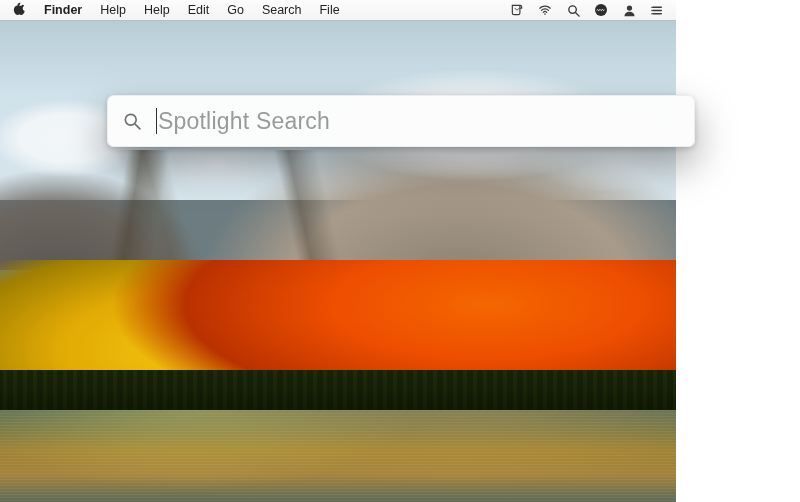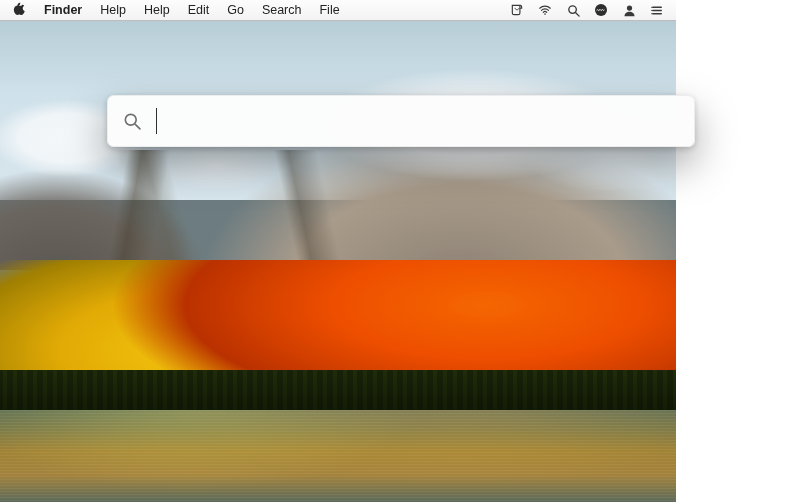--- a/index.html
+++ b/index.html
@@ -157,15 +157,16 @@
   </div>
 
   <div class="spotlight">
     <div class="sicon">
       <svg width="20" height="20" viewBox="0 0 24 24" fill="none" stroke="#6f6f6f" stroke-width="2" stroke-linecap="round">
           <circle cx="10.5" cy="10.5" r="6.5"></circle>
           <line x1="16" y1="16" x2="21.5" y2="21.5"></line>
         </svg>
     </div>
     <div class="caret"></div>
+    <input type="text" placeholder="Spotlight Search" value="" style="">
   </div>
 
 </div>
 
 </body></html>

